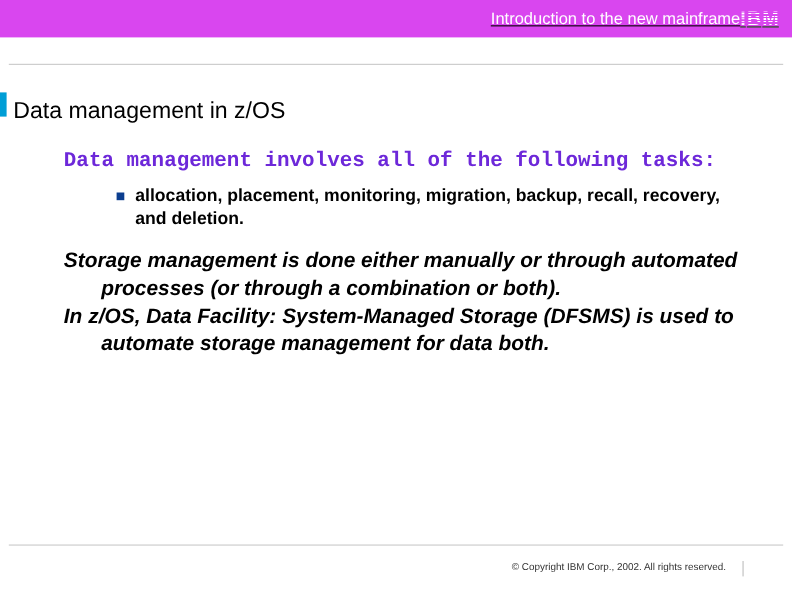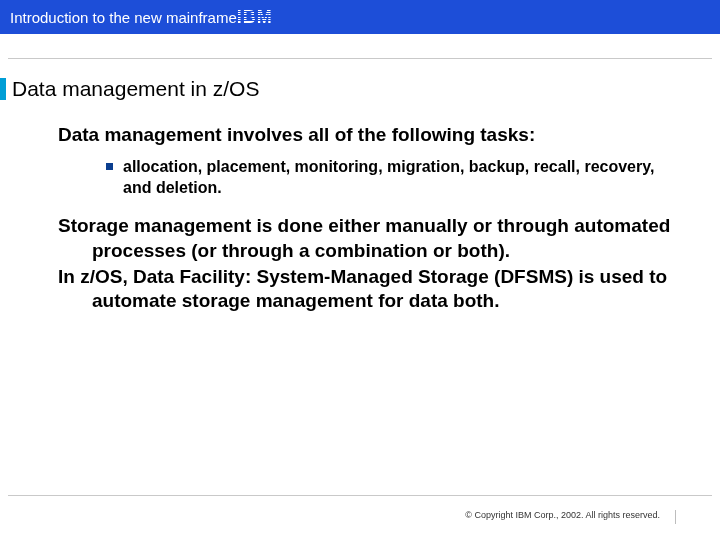--- a/index.html
+++ b/index.html
@@ -1,32 +1,32 @@
 <!DOCTYPE html>
 <html><head>
 <meta charset="utf-8">
 <style>
   * { margin: 0; padding: 0; box-sizing: border-box; }
   html, body { width: 720px; height: 540px; font-family: Arial, Helvetica, sans-serif; background: #fff; }
   .slide { width: 720px; height: 540px; position: relative; display: flex; flex-direction: column; }
-  .header-bar { background: #1d4ed8; height: 34px; display: flex; align-items: center; justify-content: flex-start; padding: 0 12px 0 10px; }
+  .header-bar { background: #d946ef; height: 34px; display: flex; align-items: center; justify-content: flex-end; padding: 0 12px 0 10px; text-decoration: underline; }
   .header-title { color: #fff; font-size: 15px; font-weight: 400; }
   .ibm-logo { color: #fff; font-size: 18px; font-weight: 700; letter-spacing: 0px; display: flex; gap: 1px; }
   .ibm-logo span { display: inline-block; background: repeating-linear-gradient(to bottom, #fff 0 1.2px, transparent 1.2px 2.4px); -webkit-background-clip: text; background-clip: text; color: transparent; font-family: "Arial Black", Arial, sans-serif; font-weight: 900; }
   .rule1 { height: 1px; background: #c9c9c9; margin: 24px 8px 0 8px; }
   .title-row { display: flex; align-items: center; margin: 18px 0 0 0; }
   .title-bar { width: 6px; height: 22px; background: #009ed6; margin-right: 6px; }
-  .slide-title { font-size: 21px; font-weight: 400; color: #000; }
+  .slide-title { font-size: 21px; font-weight: 400; color: #000; margin-top: 12px; }
   .content { padding: 22px 40px 0 58px; flex: 1; }
-  .lead { font-size: 19px; font-weight: 700; color: #000000; line-height: 1.25; margin-bottom: 10px; }
+  .lead { font-size: 19px; font-weight: 700; color: #6d28d9; line-height: 1.25; margin-bottom: 10px; font-family: Liberation Mono, monospace; }
   .lead-indent { padding-left: 0; }
   .bullet-row { display: flex; align-items: flex-start; margin-left: 48px; margin-bottom: 16px; }
   .bullet-dot { width: 7px; height: 7px; background: #0b3e8f; margin-top: 6px; margin-right: 10px; flex-shrink: 0; }
   .bullet-text { font-size: 16px; font-weight: 700; color: #000; line-height: 1.3; }
-  .para { font-size: 19px; font-weight: 700; color: #000; line-height: 1.28; margin-bottom: 2px; }
+  .para { font-size: 19px; font-weight: 700; color: #000; line-height: 1.28; margin-bottom: 2px; font-style: italic; }
   .para .hang { display: block; padding-left: 34px; text-indent: -34px; }
   .footer-rule { height: 1px; background: #c9c9c9; margin: 0 8px; position: absolute; bottom: 44px; left: 0; right: 0; }
   .footer { position: absolute; bottom: 20px; right: 60px; font-size: 9px; color: #333; }
   .footer-tick { position: absolute; bottom: 16px; right: 44px; width: 1px; height: 14px; background: #bdbdbd; }
 </style>
 </head>
 <body>
 
 <div class="slide">
 

